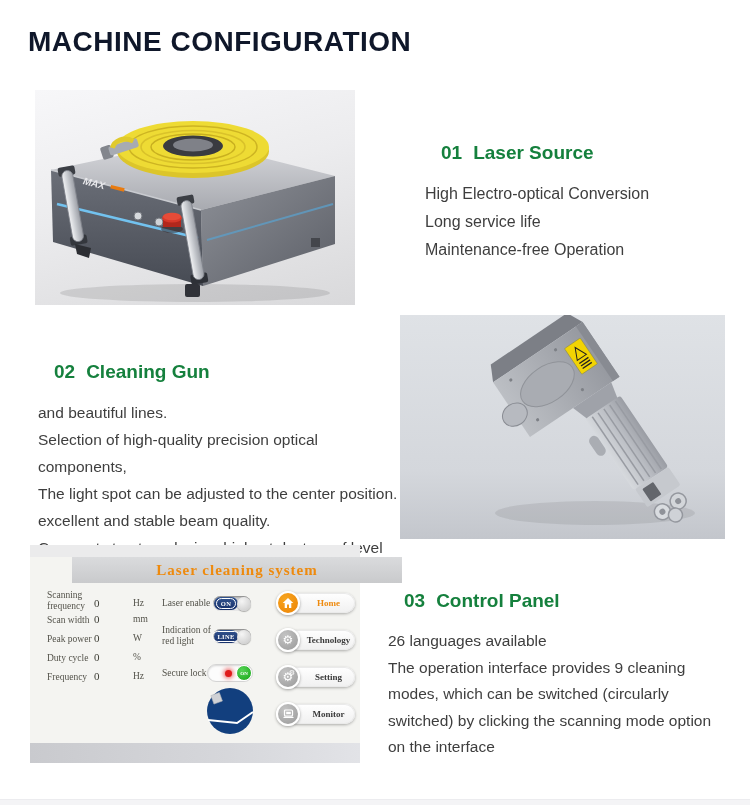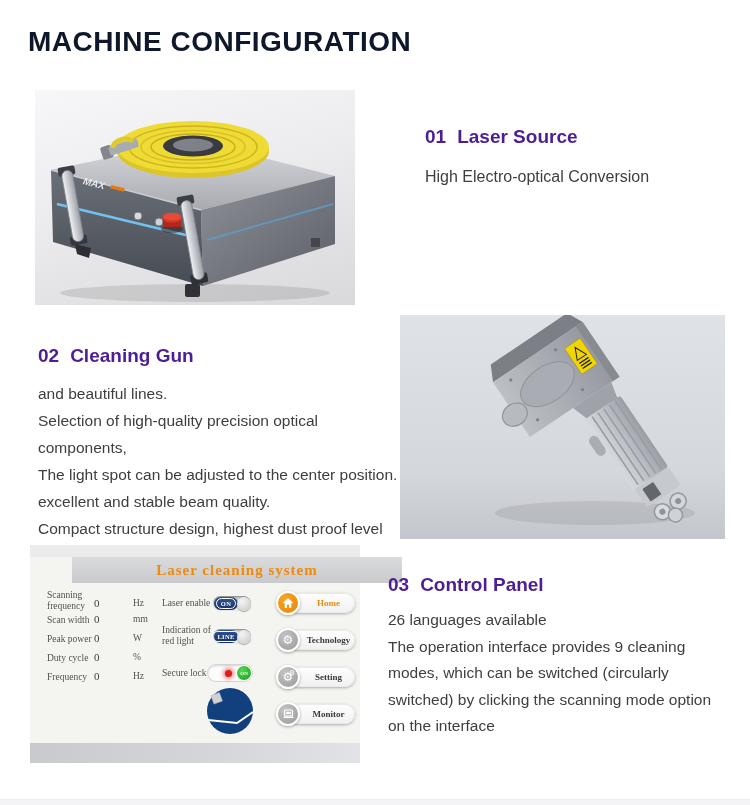--- a/index.html
+++ b/index.html
@@ -13,21 +13,21 @@
 
   
   .photo { position:absolute; overflow:hidden; }
   .photo1 { left:35px; top:90px; width:320px; height:215px;
     background:linear-gradient(165deg,#f7f7f9 0%,#ececee 45%,#d9d9db 100%); }
   .photo2 { left:400px; top:315px; width:325px; height:224px;
     background:linear-gradient(180deg,#dfe2e6 0%,#d4d7dc 70%,#c3c6cc 100%); }
 
   
   .textblock { position:absolute; }
-  .sec-head { margin:0; font-size:19px; font-weight:bold; color:#4c1d95; }
+  .sec-head { margin:16px; font-size:19px; font-weight:bold; color:#15803d; }
   .sec-num { margin-right:11px; }
   .sec-lines { color:#3e3e3e; }
   .tb1 { left:425px; top:126px; width:300px; }
   .tb1 .sec-lines { margin-top:15px; font-size:16px; line-height:28px; }
   .tb2 { left:38px; top:345px; width:372px; }
   .tb2 .sec-lines { margin-top:13px; font-size:15.5px; line-height:27px; }
   .tb3 { left:388px; top:574px; width:340px; }
   .tb3 .sec-lines { margin-top:11px; font-size:15.5px; line-height:26.5px; }
 
   
@@ -162,20 +162,22 @@
       <path d="M40,154 L56,158 L54,168 L42,164 Z" fill="#2c2e33"></path>
       <rect x="150" y="194" width="15" height="13" rx="2" fill="#303238"></rect>
       <rect x="276" y="148" width="9" height="9" fill="#44464c"></rect>
     </svg>
   </div>
 
   <div class="textblock tb1">
     <h2 class="sec-head"><span class="sec-num">01</span><span>Laser Source</span></h2>
     <div class="sec-lines">
       <div>High Electro-optical Conversion</div>
+      <div>Long service life</div>
+      <div>Maintenance-free Operation</div>
     </div>
   </div>
 
   <div class="textblock tb2">
     <h2 class="sec-head"><span class="sec-num">02</span><span>Cleaning Gun</span></h2>
     <div class="sec-lines">
       <div>and beautiful lines.</div>
       <div>Selection of high-quality precision optical components,</div>
       <div>The light spot can be adjusted to the center position.</div>
       <div>excellent and stable beam quality.</div>

